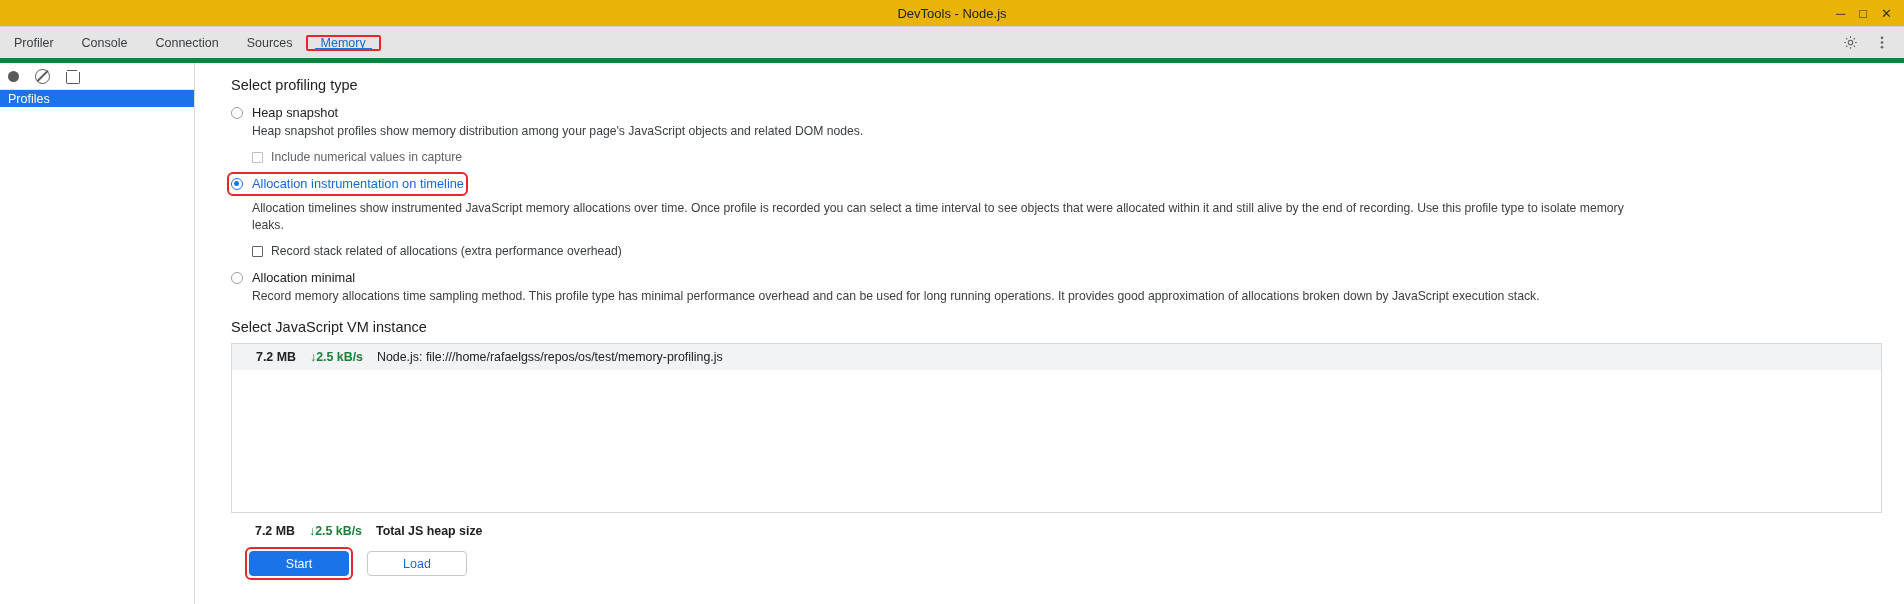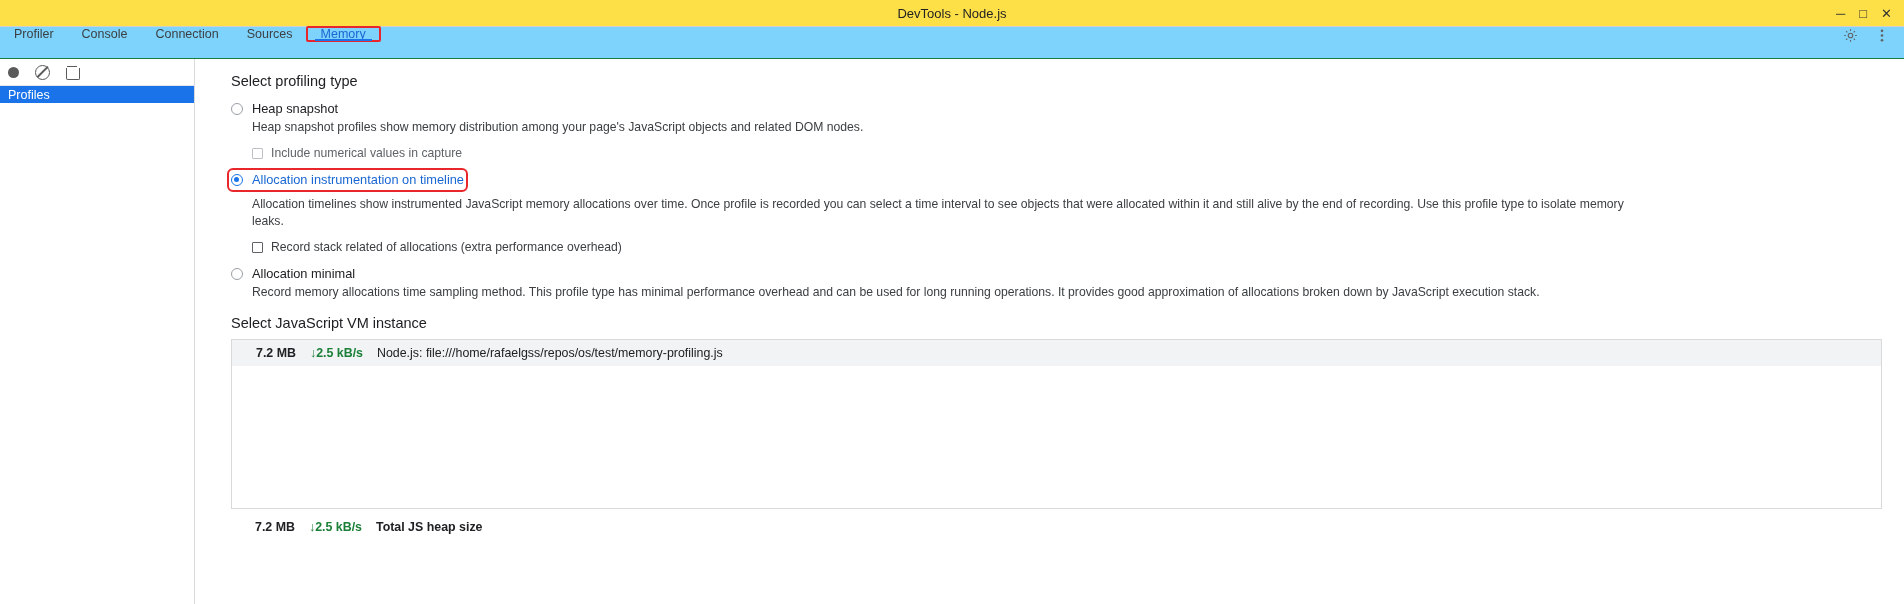--- a/index.html
+++ b/index.html
@@ -12,21 +12,21 @@
     width: 1904px;
     height: 604px;
     overflow: hidden;
     font-size: 13px;
     color: #202124;
   }
 
   
   .titlebar {
     height: 26px;
-    background: #fde047;
+    background: #eab308;
     border-bottom: 1px solid #d0d0d0;
     display: flex;
     align-items: center;
     position: relative;
   }
   .titlebar .title {
     position: absolute;
     left: 0; right: 0;
     text-align: center;
     font-size: 13px;
@@ -43,24 +43,24 @@
   .window-controls span {
     font-size: 13px;
     color: #333;
     line-height: 1;
     cursor: default;
   }
 
   
   .tabstrip {
     height: 31px;
-    background: #7dd3fc;
-    border-bottom: 1px solid #15803d;
-    display: flex;
-    align-items: flex-start;
+    background: #e5e5e5;
+    border-bottom: 5px solid #15803d;
+    display: flex;
+    align-items: center;
     position: relative;
   }
   .tab {
     display: flex;
     align-items: center;
     padding: 0 14px;
     font-size: 12.5px;
     color: #3c4043;
     cursor: default;
     position: relative;
@@ -421,15 +421,21 @@
     </div>
 
     
     <div class="totals">
       <span class="label">7.2 MB</span>
       <span class="vm-rate">↓2.5 kB/s</span>
       <span class="label">Total JS heap size</span>
     </div>
 
     
+    <div class="buttons">
+      <div class="hl-box">
+        <div class="btn btn-primary">Start</div>
+      </div>
+      <div class="btn btn-secondary">Load</div>
+    </div>
 
   </div>
 </div>
 
 </body></html>

